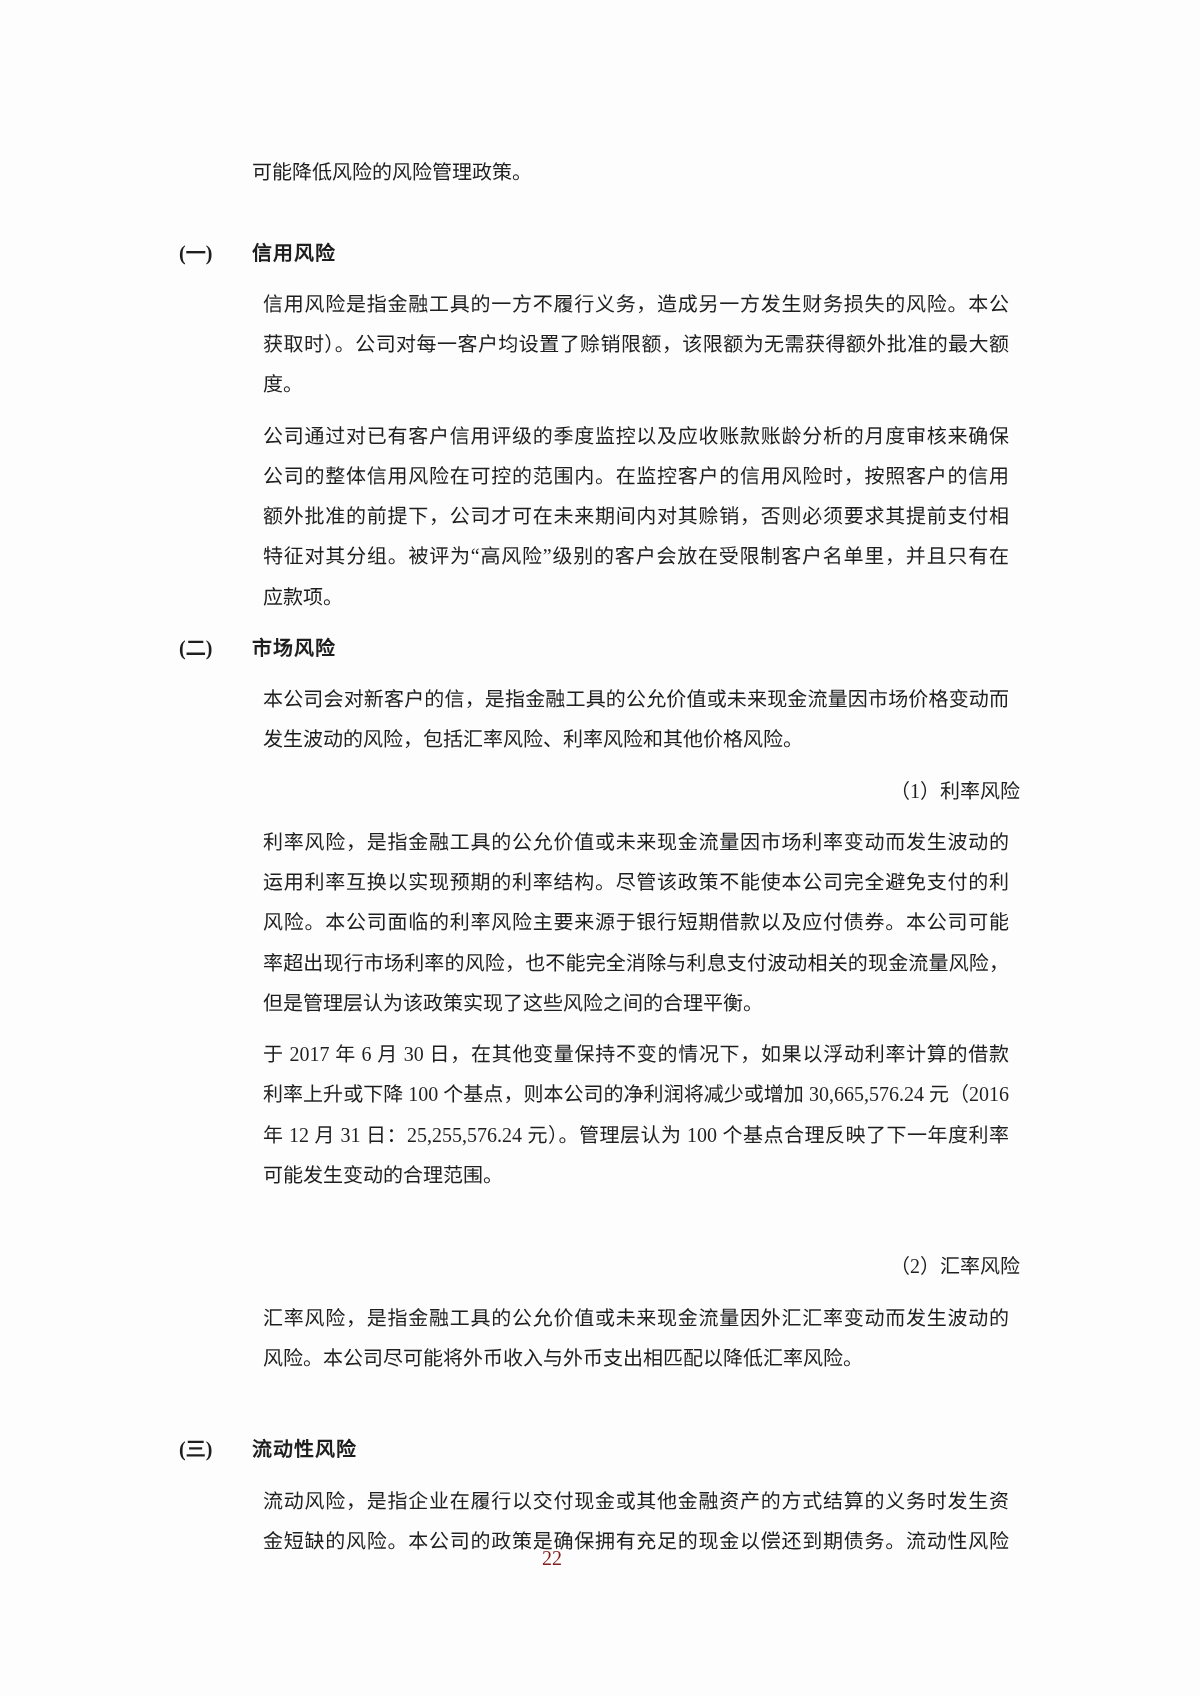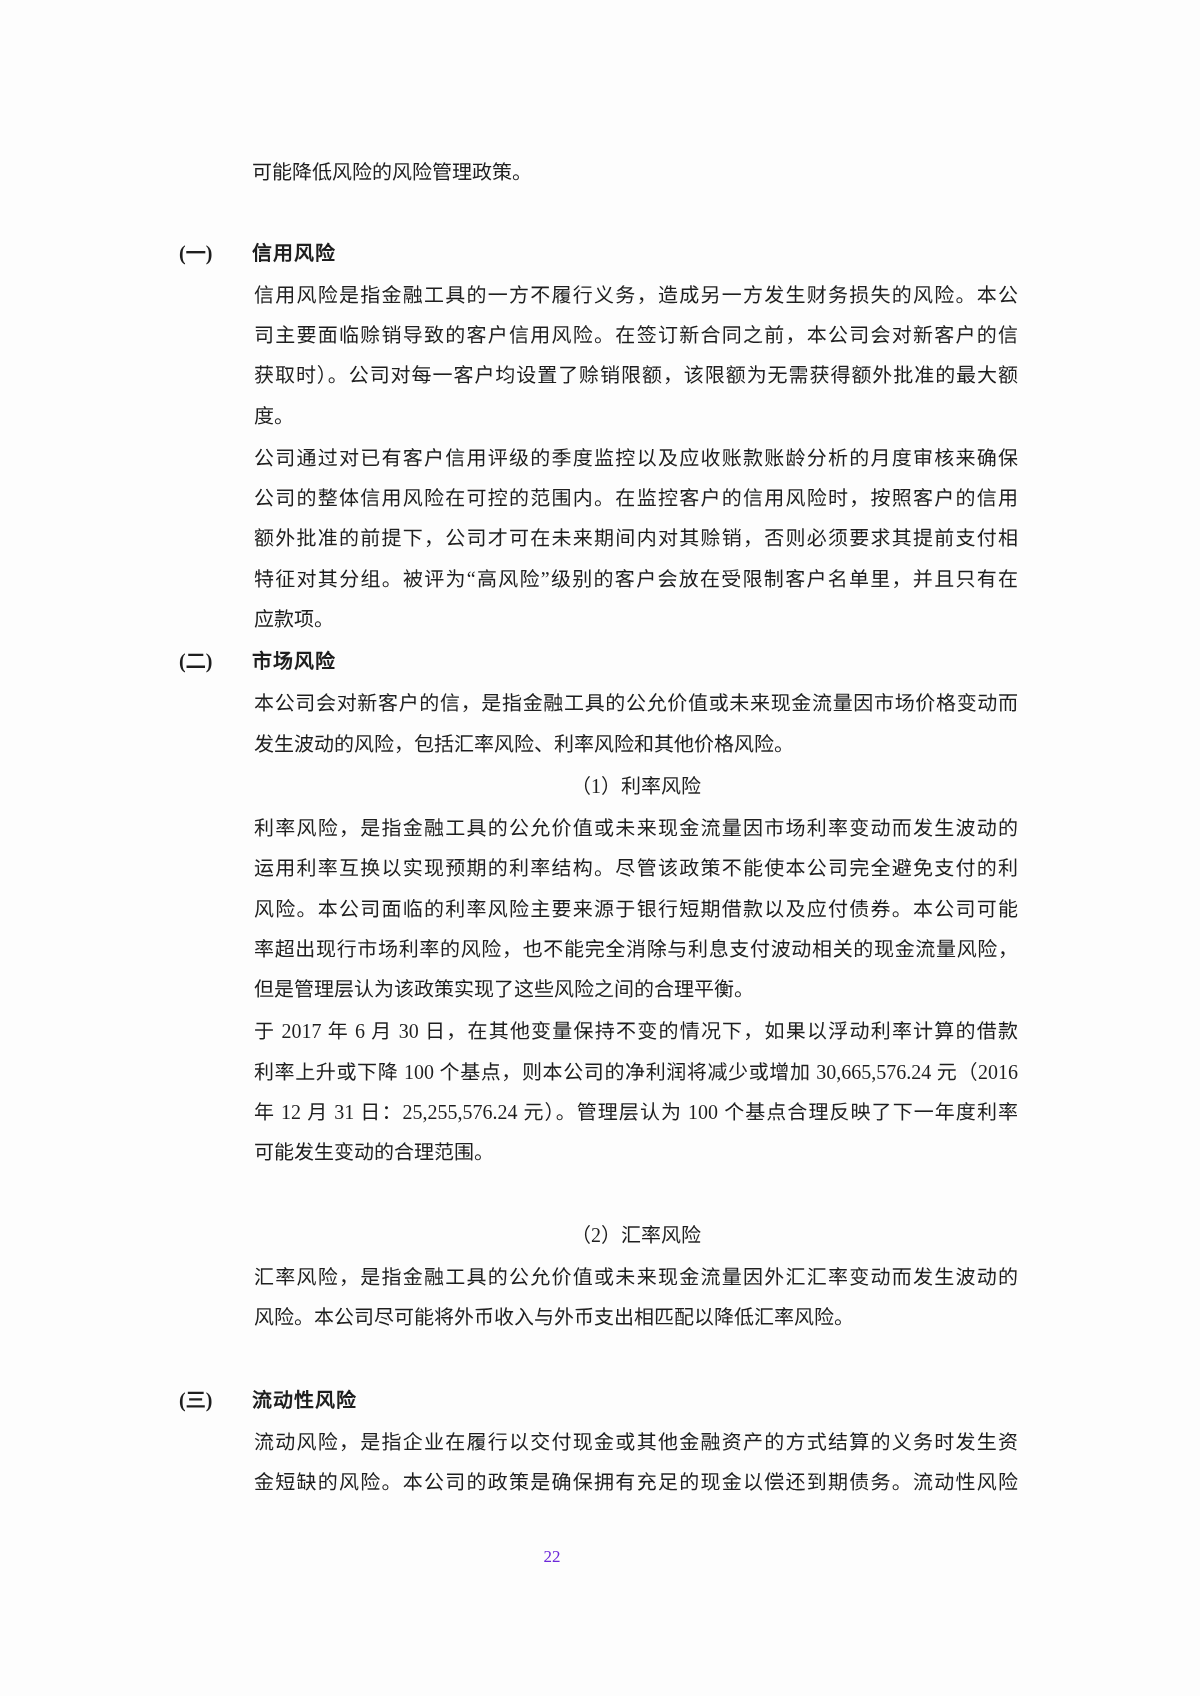--- a/index.html
+++ b/index.html
@@ -33,57 +33,56 @@
     font-weight: 700;
     letter-spacing: 1px;
   }
   .sec-label {
     position: absolute;
     left: -73px;
     top: 0;
     font-weight: 700;
     letter-spacing: 0;
   }
-  .para { margin: 2px; }
+  .para { margin: 11px; }
   .tline {
     text-align: justify;
     text-align-last: justify;
     text-justify: inter-ideograph;
   }
   .tline-last { text-align-last: left; }
-  .subhead { text-align: center; }
+  .subhead { text-align: right; }
   .pageno {
     position: absolute;
     top: 1547px;
     left: 0;
     width: 100%;
     height: 32px;
     text-align: center;
-    font-size: 17px;
-    color: #6d28d9;
+    font-size: 20px;
+    color: #7f1d1d;
   }
 </style>
 </head>
 <body>
 
 <div class="page">
   <main class="content">
 
     <p class="line">可能降低风险的风险管理政策。</p>
 
     <div class="blank"></div>
 
     <section>
       <h2 class="sec-head">
         <span class="sec-label">(一)</span>
         <span class="sec-title">信用风险</span>
       </h2>
       <div class="para">
           <div class="tline">信用风险是指金融工具的一方不履行义务，造成另一方发生财务损失的风险。本公</div>
-          <div class="tline">司主要面临赊销导致的客户信用风险。在签订新合同之前，本公司会对新客户的信</div>
           <div class="tline">获取时）。公司对每一客户均设置了赊销限额，该限额为无需获得额外批准的最大额</div>
           <div class="tline tline-last">度。</div>
         </div>
       <div class="para">
           <div class="tline">公司通过对已有客户信用评级的季度监控以及应收账款账龄分析的月度审核来确保</div>
           <div class="tline">公司的整体信用风险在可控的范围内。在监控客户的信用风险时，按照客户的信用</div>
           <div class="tline">额外批准的前提下，公司才可在未来期间内对其赊销，否则必须要求其提前支付相</div>
           <div class="tline">特征对其分组。被评为“高风险”级别的客户会放在受限制客户名单里，并且只有在</div>
           <div class="tline tline-last">应款项。</div>
         </div>

